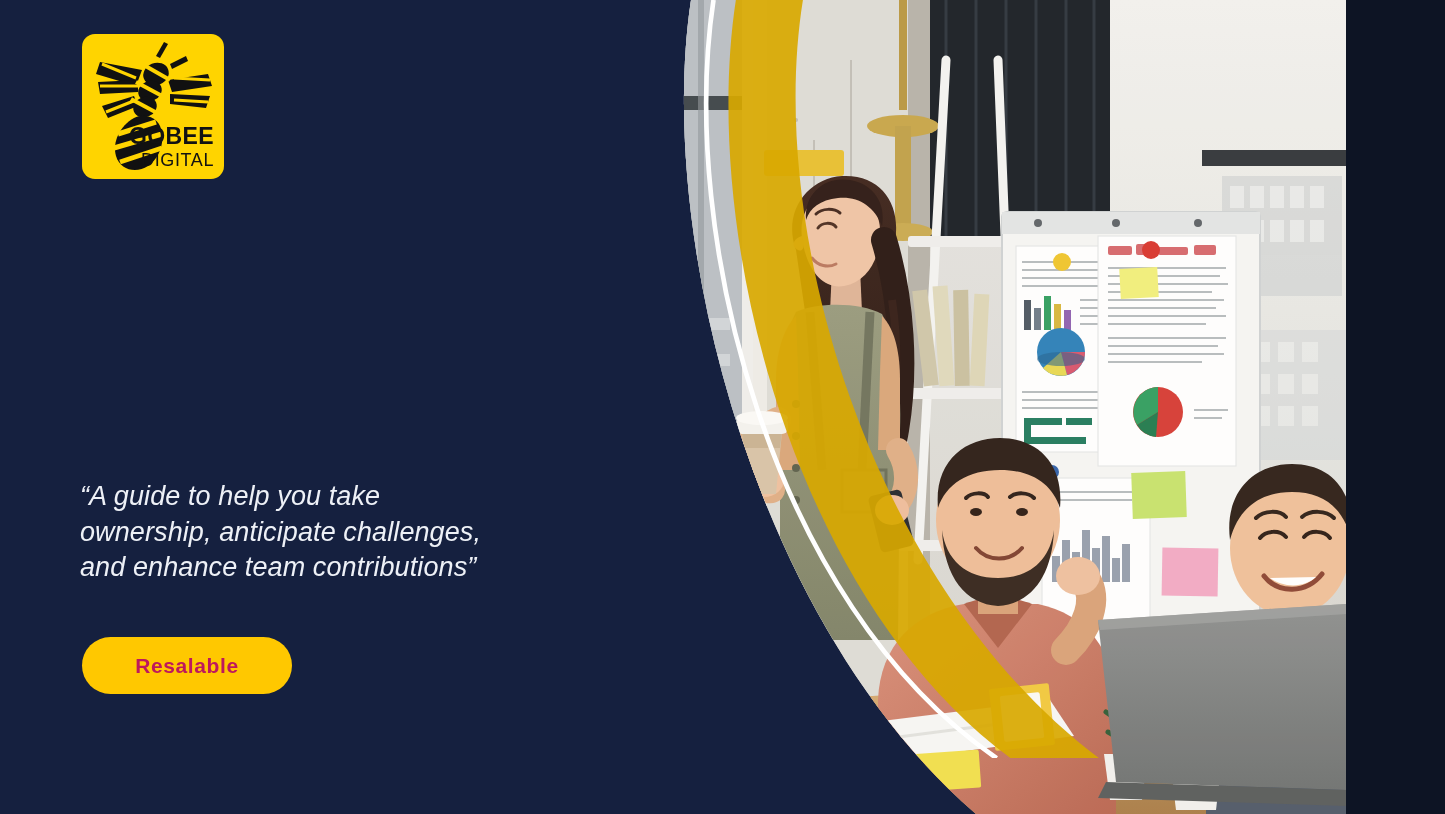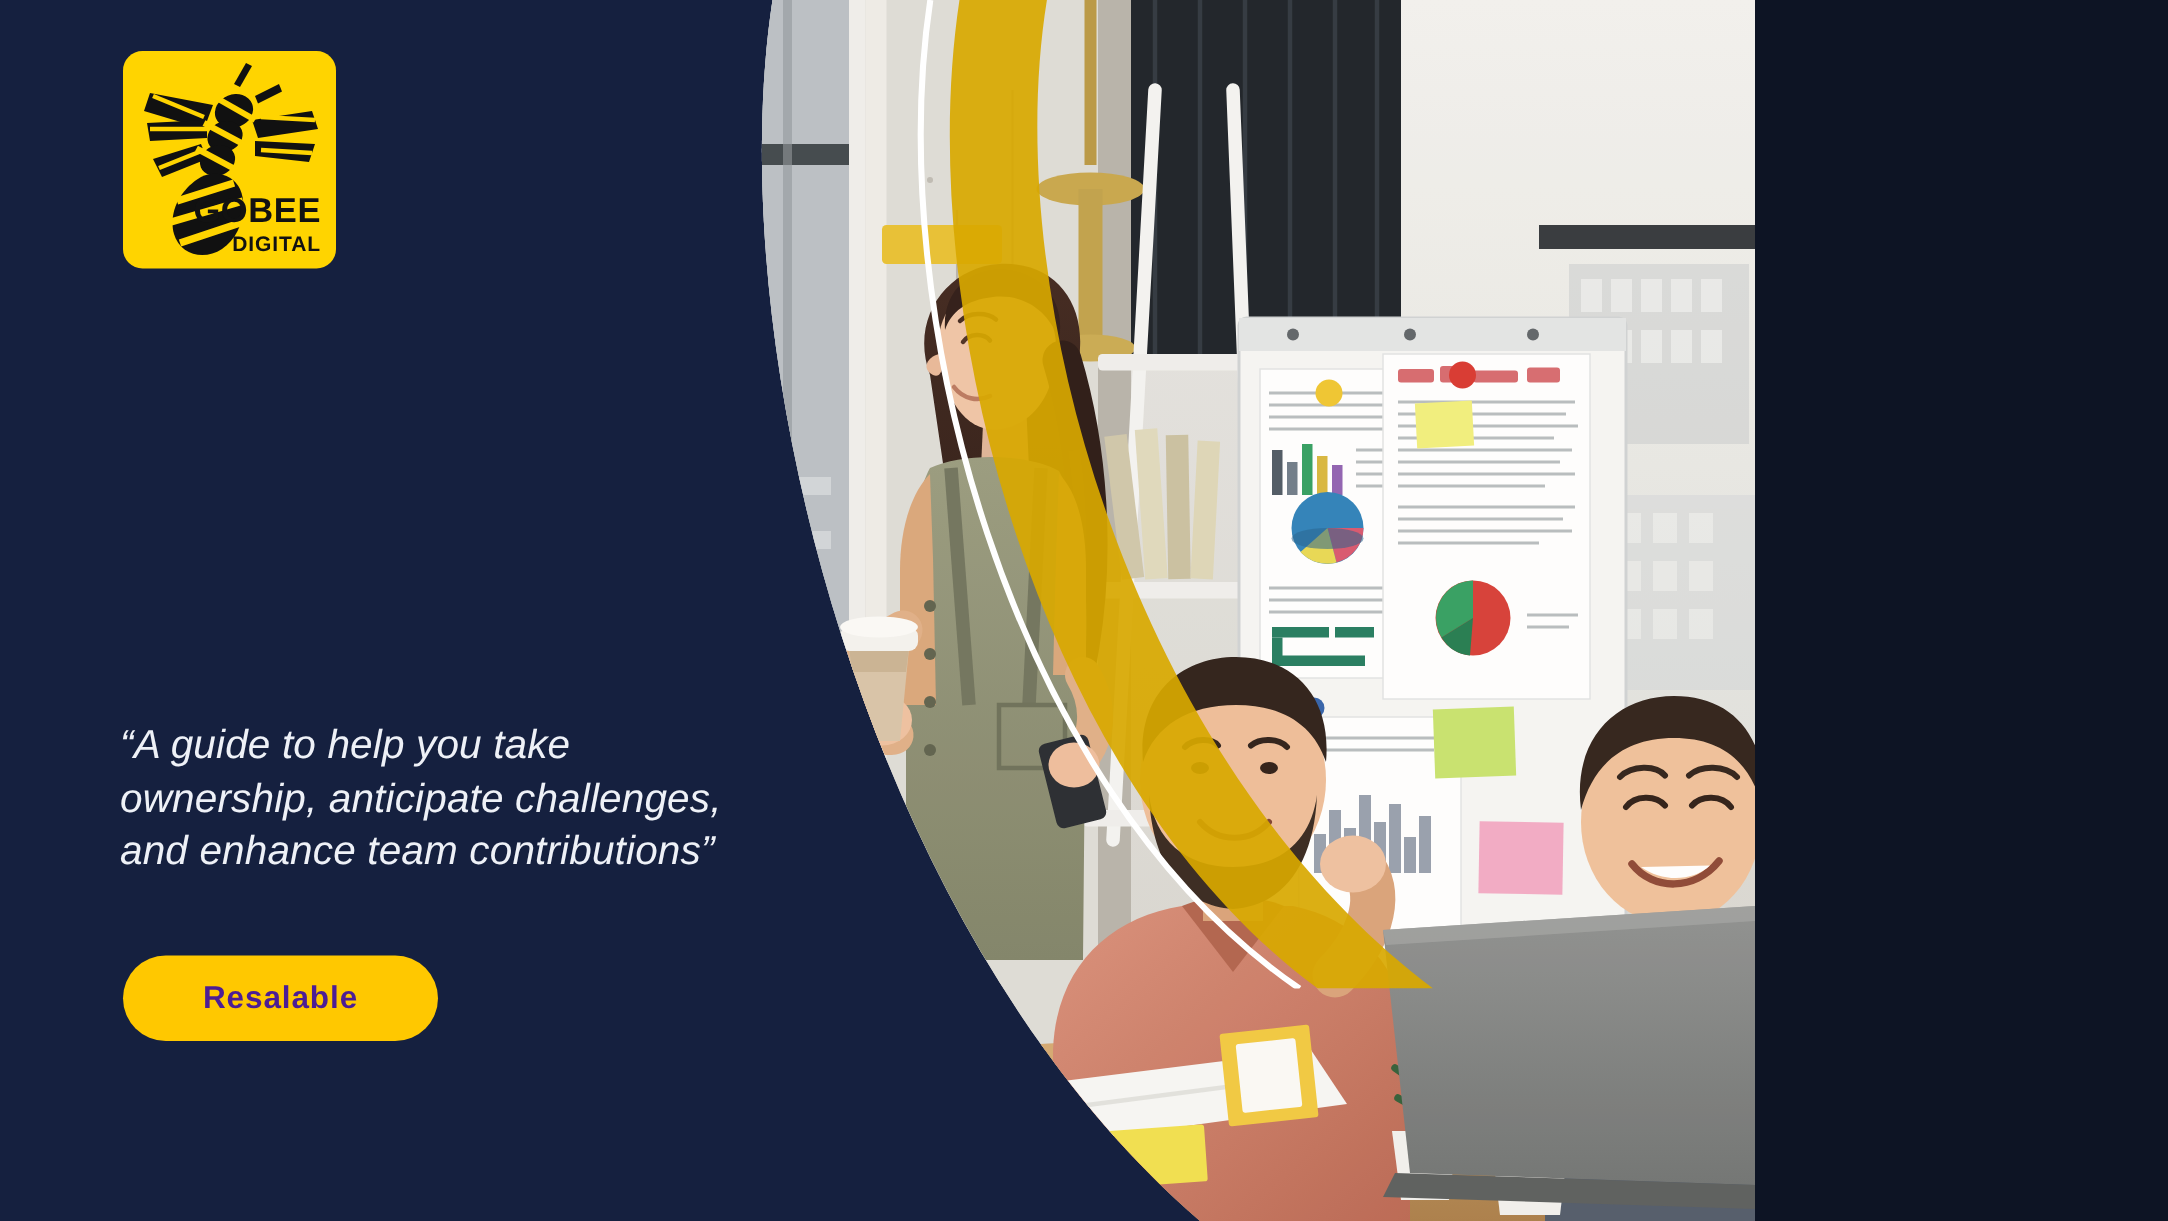--- a/index.html
+++ b/index.html
@@ -1,21 +1,21 @@
 <!DOCTYPE html>
 <html><head>
 <meta charset="utf-8">
 <style>
   * { margin:0; padding:0; box-sizing:border-box; }
   html, body { background:#0d1424; }
   body { font-family:"Liberation Sans", sans-serif; }
 
   #banner{
     position:relative;
-    width:1170px; height:814px;
+    width:1346px; height:814px;
     background:#15203f;
     overflow:hidden;
   }
 
   
   .photo-panel{
     position:absolute; top:0; right:0;
     width:700px; height:814px;
     overflow:hidden;
   }
@@ -36,21 +36,21 @@
   .logo-text{
     position:absolute; right:10px; bottom:10px;
     text-align:right; line-height:1;
     color:#121212;
   }
   .logo-name{
     font-size:23px; font-weight:bold; letter-spacing:.4px;
     display:block;
   }
   .logo-sub{
-    font-size:14px; font-weight:bold; letter-spacing:.6px;
+    font-size:18px; font-weight:normal; letter-spacing:.6px;
     display:block; margin-top:3px;
   }
 
   
   .headline{
     position:absolute; left:80px; top:248px;
     width:700px;
   }
   .h-line{
     display:block;
@@ -93,21 +93,21 @@
     letter-spacing:.1px;
   }
 
   
   .cta{
     position:absolute; left:82px; top:637px;
     width:210px; height:57px;
     background:#FFC800;
     border:none;
     border-radius:29px;
-    color:#4c1d95;
+    color:#be185d;
     font-family:"Liberation Sans", sans-serif;
     font-size:21px; font-weight:bold;
     letter-spacing:.6px;
     cursor:pointer;
   }
 </style>
 </head>
 <body>
 
 <div id="banner">

